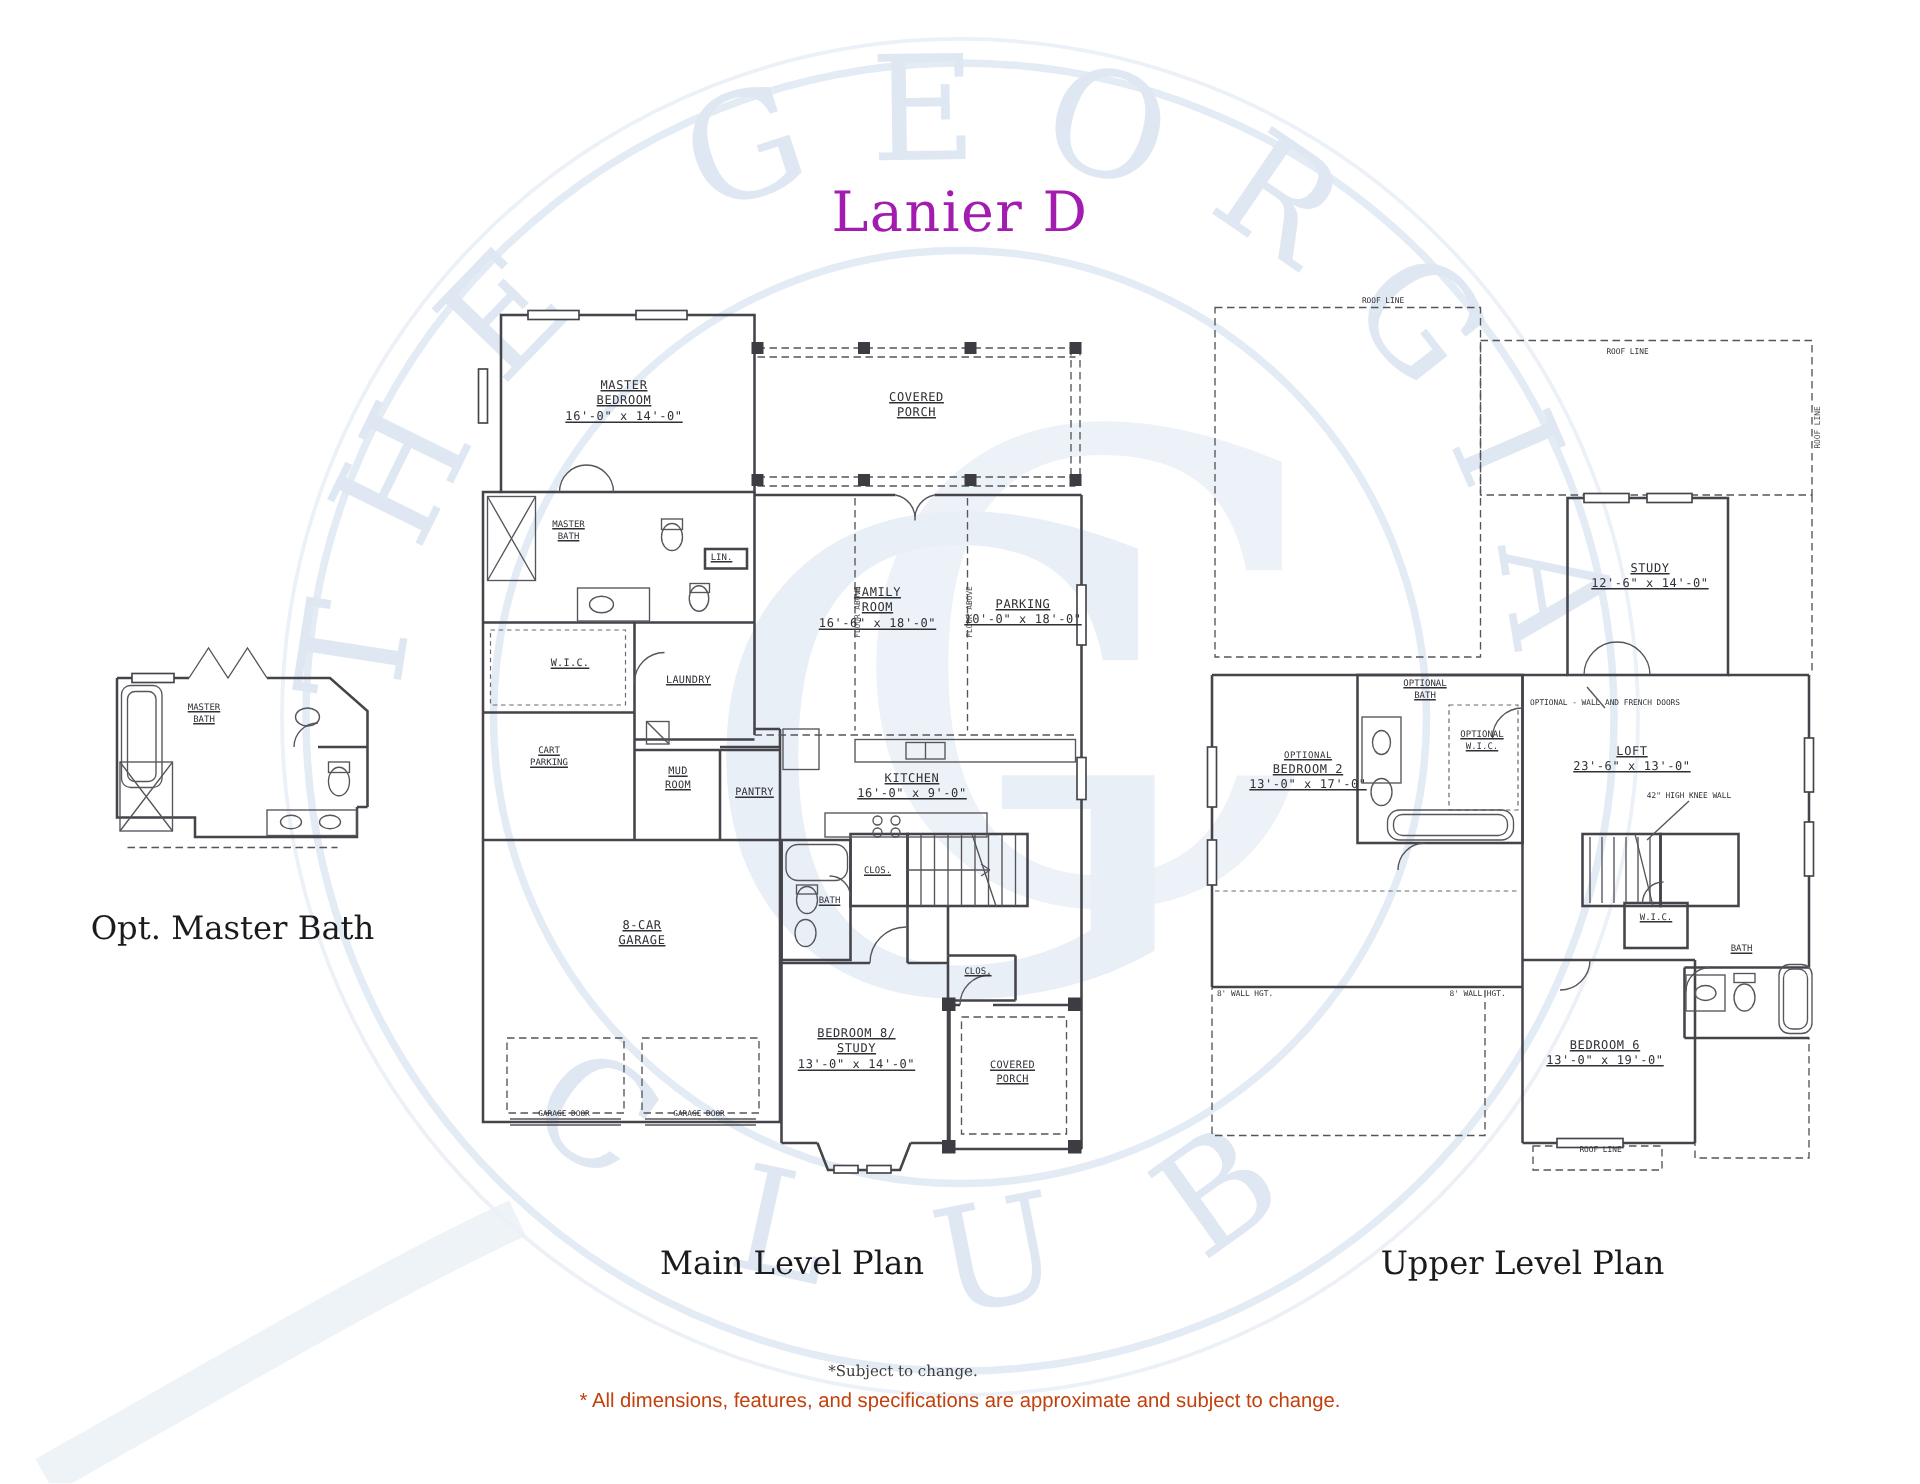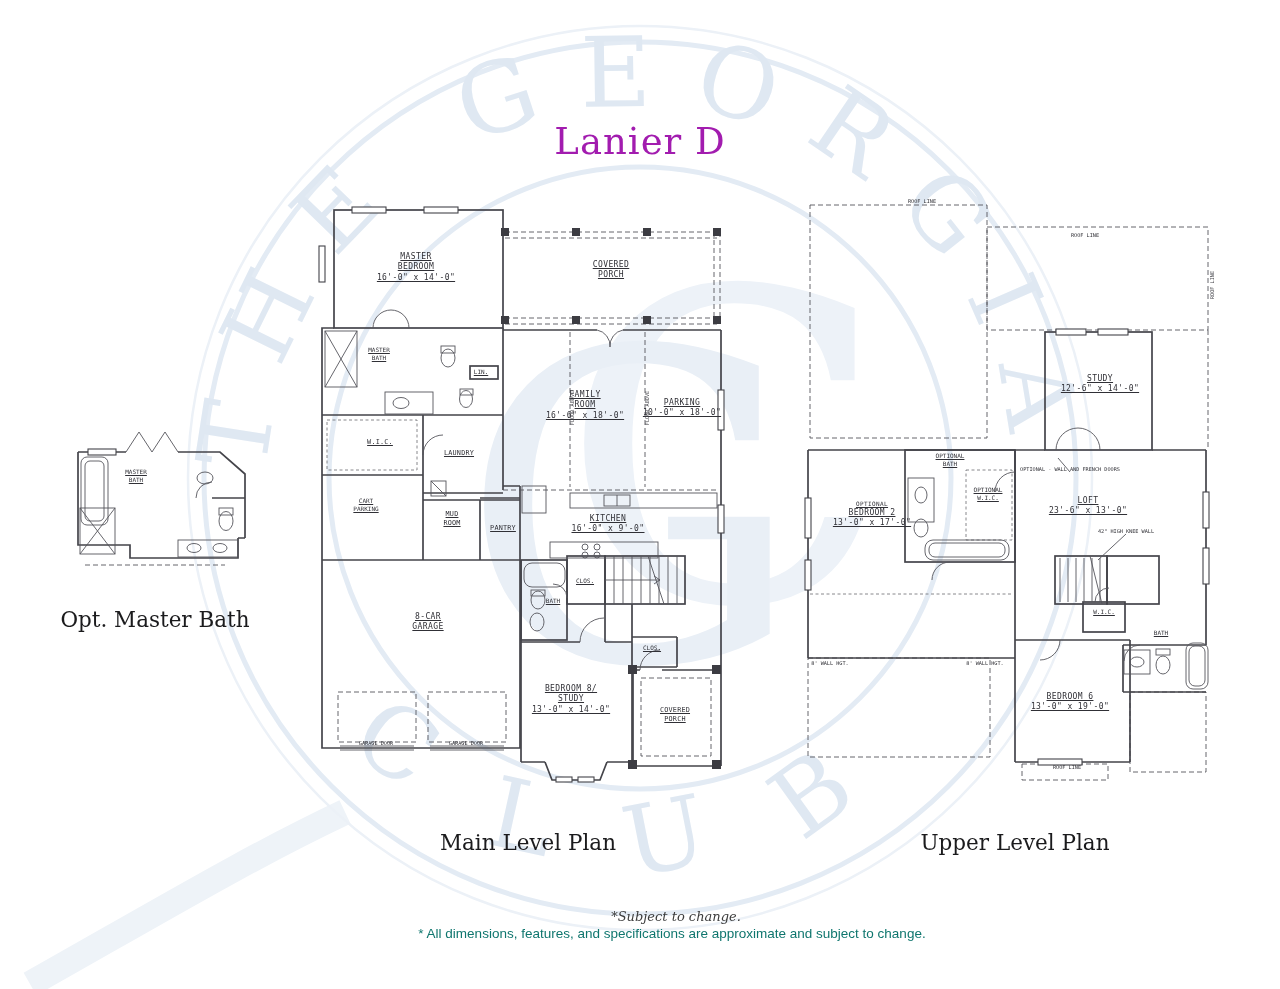--- a/index.html
+++ b/index.html
@@ -14,24 +14,24 @@
   .lbl{position:absolute;transform:translateX(-50%);text-align:center;color:#303036;
        text-decoration:underline;text-underline-offset:1px;line-height:1.3;white-space:nowrap;}
   .ln{display:block;}
   .s8{font-size:8px;letter-spacing:.4px;}
   .s7{font-size:6.8px;letter-spacing:.2px;}
   .s6{font-size:6px;}
   .s5{font-size:5.2px;}
   .nou{text-decoration:none;}
   .vlbl{position:absolute;transform:translate(-50%,-50%) rotate(-90deg);color:#45454b;
         font-size:5.2px;white-space:nowrap;text-decoration:none;}
-  .fn1{position:absolute;left:676px;transform:translateX(-50%);font-family:"DejaVu Serif",serif;
-       font-style:italic;font-size:13px;color:#3c3c3c;white-space:nowrap;}
+  .fn1{position:absolute;left:602px;transform:translateX(-50%);font-family:"DejaVu Serif",serif;
+       font-size:10px;color:#3c3c3c;white-space:nowrap;}
   .fn2{position:absolute;left:640px;transform:translateX(-50%);font-family:"Liberation Sans",sans-serif;
-       font-size:13.5px;color:#0f766e;white-space:nowrap;margin-left:32px;}
+       font-size:13.5px;color:#c2410c;white-space:nowrap;}
   
   .w{stroke:#44444a;stroke-width:1.7;fill:none;}
   .t{stroke:#55555b;stroke-width:.9;fill:none;}
   .d{stroke:#55555b;stroke-width:.9;fill:none;stroke-dasharray:5 3;}
   .dd{stroke:#6a6a70;stroke-width:.8;fill:none;stroke-dasharray:3 2.5;}
   .win rect{fill:#ffffff;stroke:#44444a;stroke-width:1.1;}
   .col rect{fill:#3c3c42;stroke:none;}
 </style>
 </head>
 <body>

